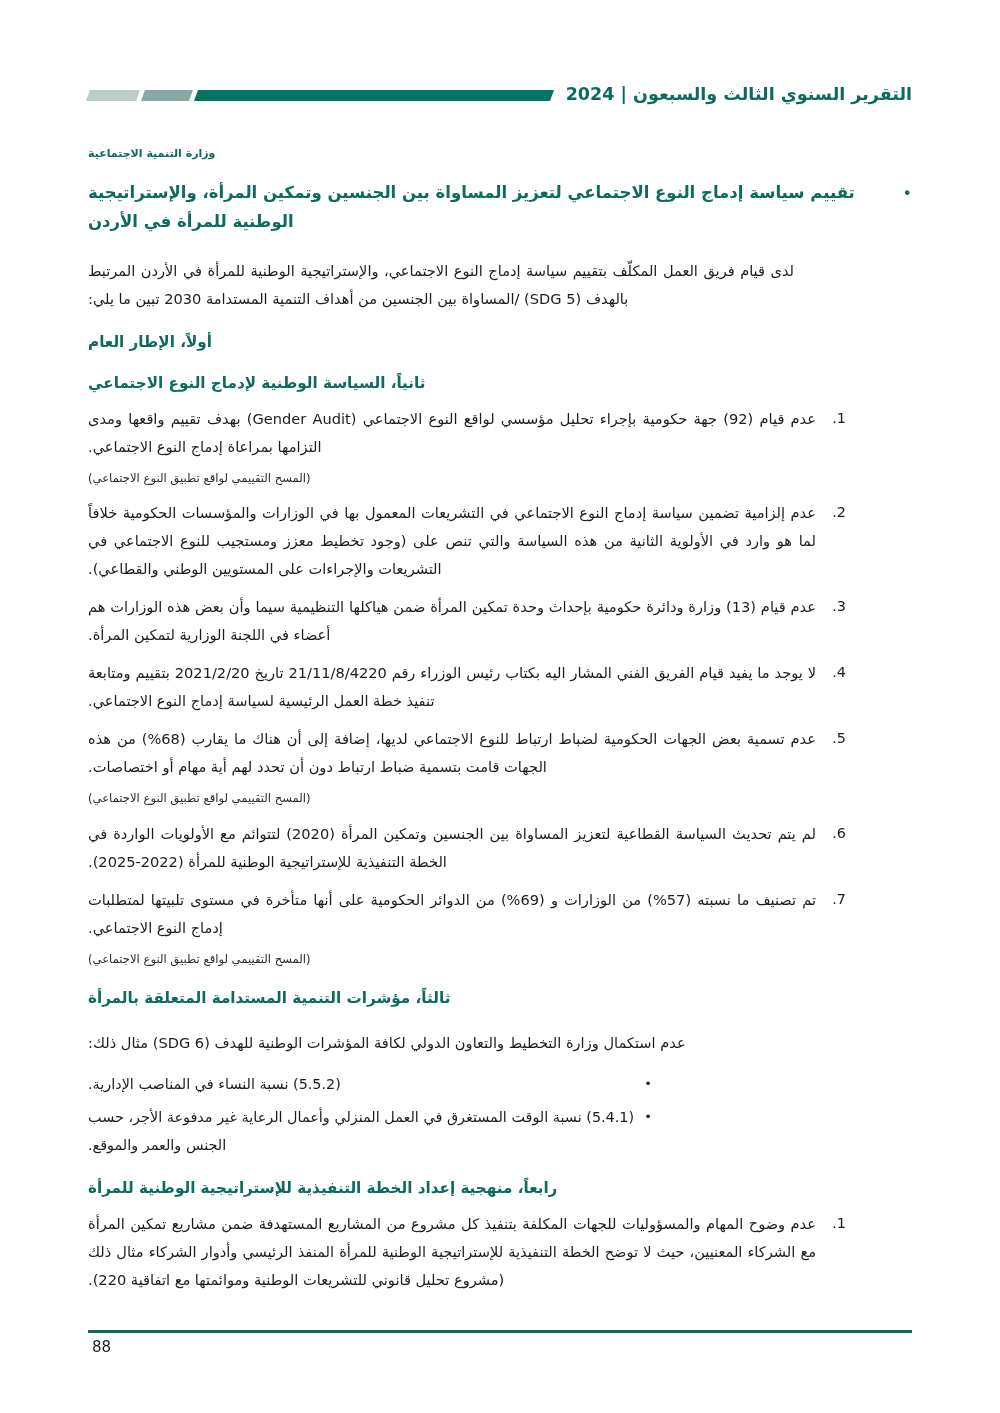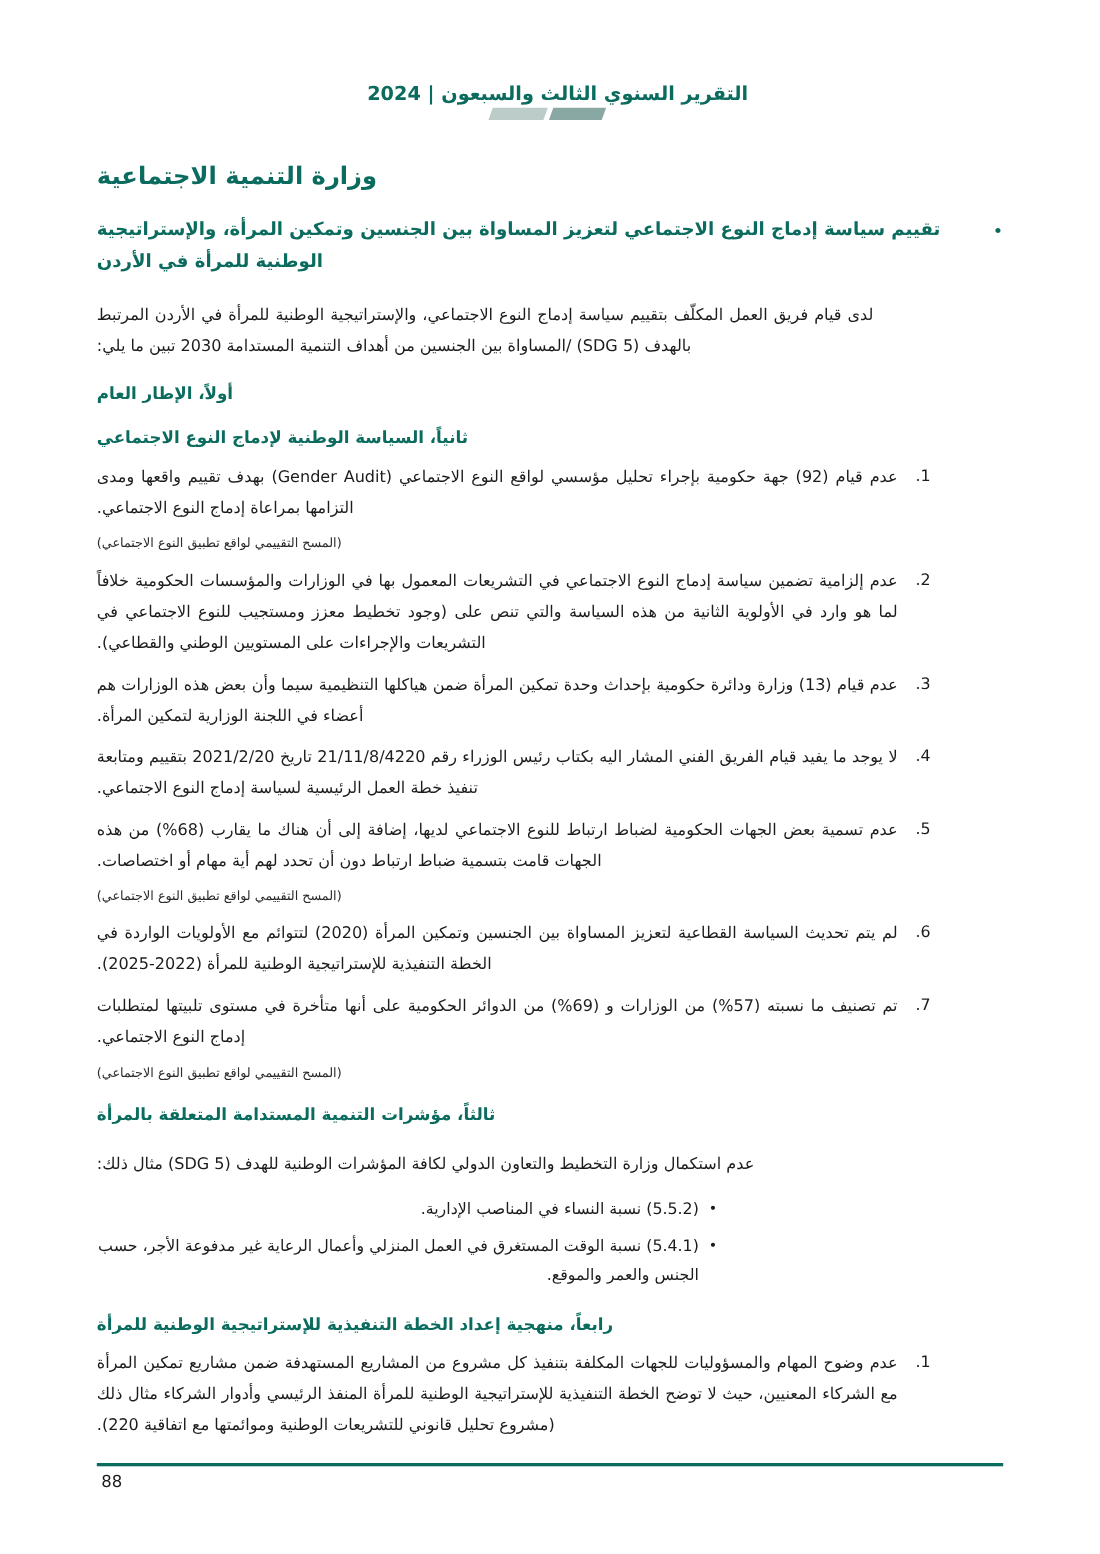--- a/index.html
+++ b/index.html
@@ -23,21 +23,21 @@
   }
 
   
   .header {
     position: absolute;
     top: 78px;
     right: 88px;
     left: 88px;
     height: 34px;
     display: flex;
-    flex-direction: column;
+    flex-direction: row;
     align-items: center;
     gap: 0;
   }
   .header-title {
     font-size: 17.5px;
     font-weight: bold;
     color: #0b6b5e;
     white-space: nowrap;
     letter-spacing: -0.2px;
     line-height: 1;
@@ -64,21 +64,21 @@
   .content {
     position: absolute;
     top: 140px;
     right: 88px;
     left: 88px;
     direction: rtl;
     text-align: right;
   }
 
   .section-title {
-    font-size: 22px;
+    font-size: 11px;
     font-weight: bold;
     color: #0b6b5e;
     text-align: left;
     margin: 6px 0 18px 0;
     line-height: 1.4;
   }
 
   .main-bullet {
     display: flex;
     flex-direction: row;
@@ -183,21 +183,21 @@
     flex: 0 0 auto;
     font-size: 13px;
     line-height: 2.0;
     color: #1c1c1c;
   }
   ul.dot-list > li .ul-text {
     flex: 1;
     font-size: 14.4px;
     line-height: 1.92;
     color: #1c1c1c;
-    text-align: right;
+    text-align: left;
   }
 
   
   .footer-rule {
     position: absolute;
     left: 88px;
     right: 88px;
     top: 1330px;
     height: 2.5px;
     background: #0b6b5e;
@@ -294,21 +294,21 @@
         <span class="li-text">لم يتم تحديث السياسة القطاعية لتعزيز المساواة بين الجنسين وتمكين المرأة (2020) لتتوائم مع الأولويات الواردة في الخطة التنفيذية للإستراتيجية الوطنية للمرأة (2022-2025).</span>
       </li>
       <li>
         <span class="num">.7</span>
         <span class="li-text">تم تصنيف ما نسبته (57%) من الوزارات و (69%) من الدوائر الحكومية على أنها متأخرة في مستوى تلبيتها لمتطلبات إدماج النوع الاجتماعي.</span>
       </li>
     </ol>
     <div class="note">(المسح التقييمي لواقع تطبيق النوع الاجتماعي)</div>
 
     <h2 class="sub-head">ثالثاً،  مؤشرات التنمية المستدامة المتعلقة بالمرأة</h2>
-    <p class="para indent-r">عدم استكمال وزارة التخطيط والتعاون الدولي لكافة المؤشرات الوطنية للهدف (SDG 5) مثال ذلك:</p>
+    <p class="para indent-r">عدم استكمال وزارة التخطيط والتعاون الدولي لكافة المؤشرات الوطنية للهدف (SDG 6) مثال ذلك:</p>
 
     <ul class="dot-list">
       <li>
         <span class="dot">•</span>
         <span class="ul-text">(5.5.2) نسبة النساء في المناصب الإدارية.</span>
       </li>
       <li>
         <span class="dot">•</span>
         <span class="ul-text">(5.4.1) نسبة الوقت المستغرق في العمل المنزلي وأعمال الرعاية غير مدفوعة الأجر، حسب الجنس والعمر والموقع.</span>
       </li>

